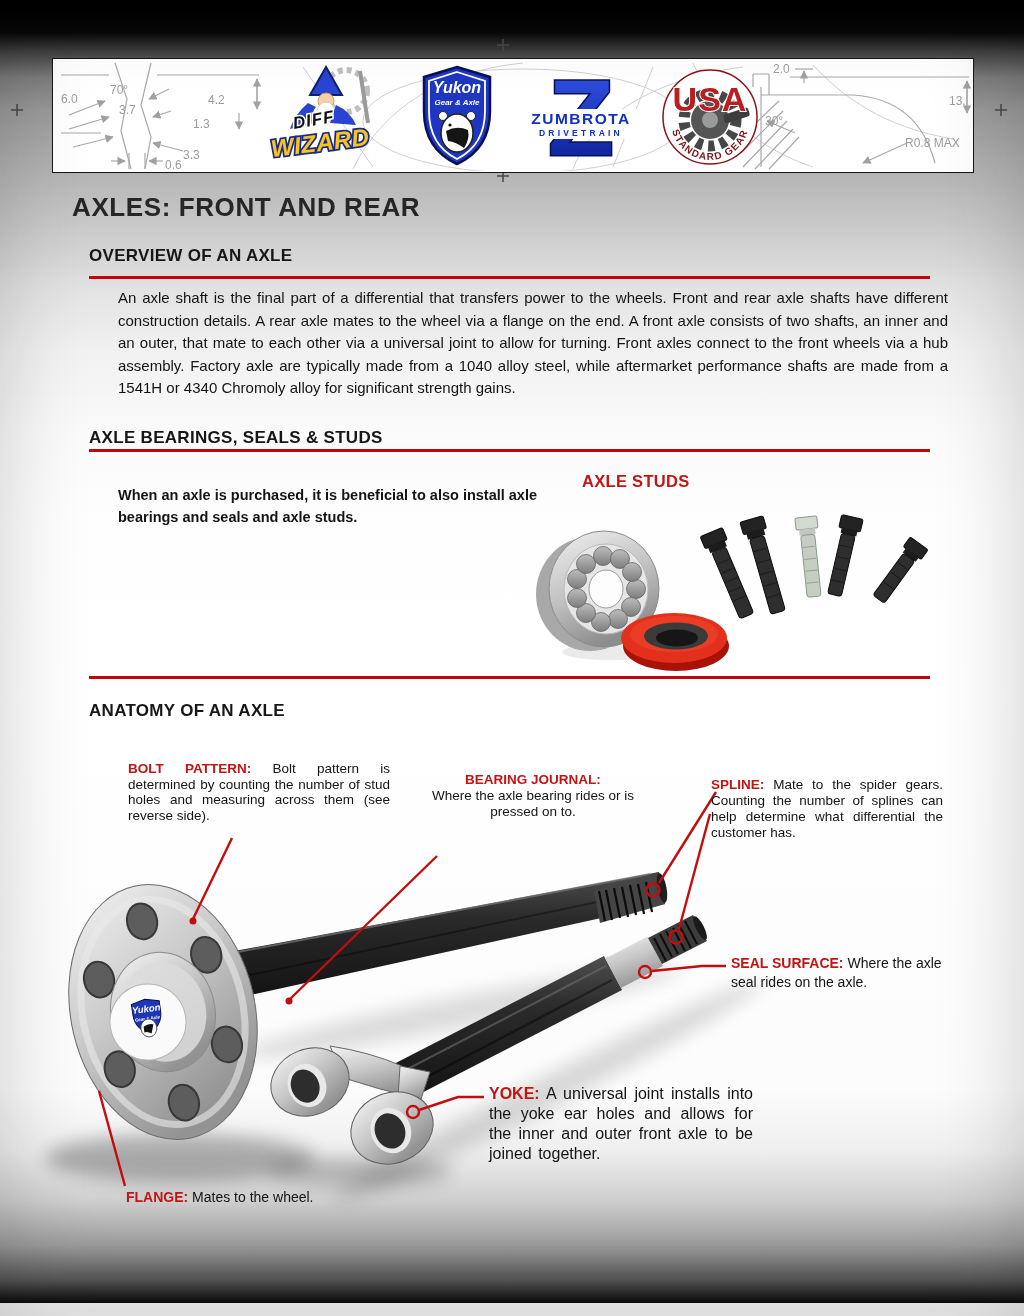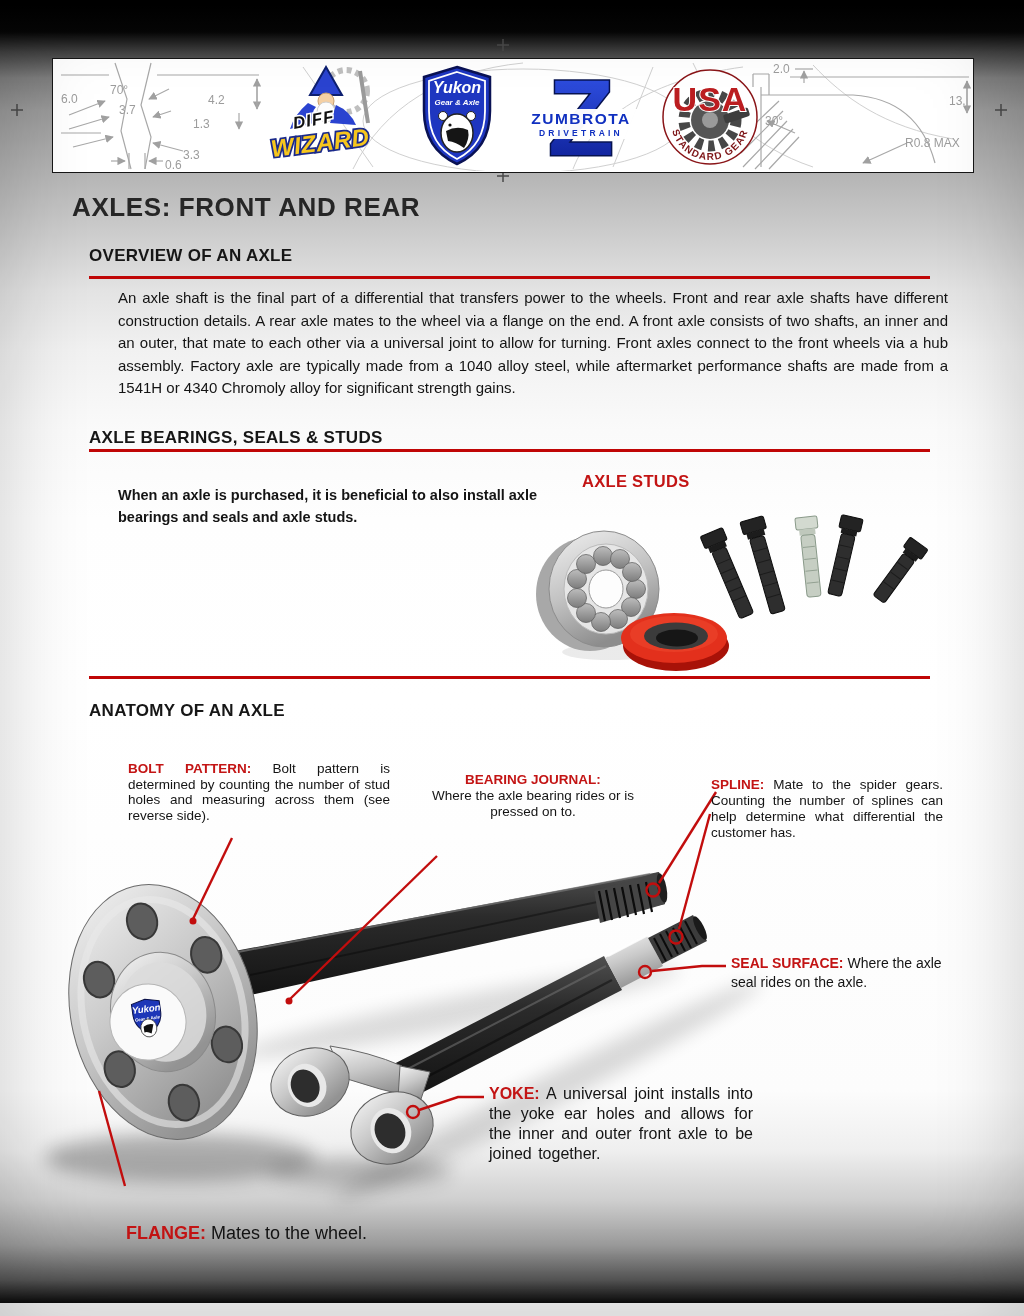--- a/index.html
+++ b/index.html
@@ -29,21 +29,21 @@
   .callout{position:absolute;left:582px;top:466px;font-size:16.5px;font-weight:bold;
     color:#c31414;line-height:31px;letter-spacing:.3px;z-index:4;}
   .lbl{position:absolute;font-size:13.5px;line-height:15.5px;color:#141414;text-align:justify;z-index:6;}
   .lbl .term{color:#c31414;font-weight:bold;}
   .lbl-bolt{left:128px;top:761px;width:262px;}
   .lbl-journal{left:415px;top:772px;width:236px;text-align:center;line-height:16px;}
   .lbl-journal .term{display:block;}
   .lbl-spline{left:711px;top:777px;width:232px;line-height:16px;}
   .lbl-seal{left:731px;top:954px;width:215px;font-size:14px;line-height:19px;text-align:left;}
   .lbl-yoke{left:489px;top:1084px;width:264px;font-size:16px;line-height:20px;word-spacing:2px;}
-  .lbl-flange{left:126px;top:1190px;width:400px;font-size:18px;text-align:left;margin-top:36px;}
+  .lbl-flange{left:126px;top:1190px;width:400px;font-size:14px;text-align:left;}
   svg{display:block;}
   .parts-svg{position:absolute;left:530px;top:495px;z-index:3;}
   .diagram-svg{position:absolute;left:0;top:725px;z-index:3;}
   .marks-svg{position:absolute;left:0;top:0;z-index:2;}
   text{font-family:"Liberation Sans", sans-serif;}
 </style>
 </head>
 <body>
 
 <div class="page">

